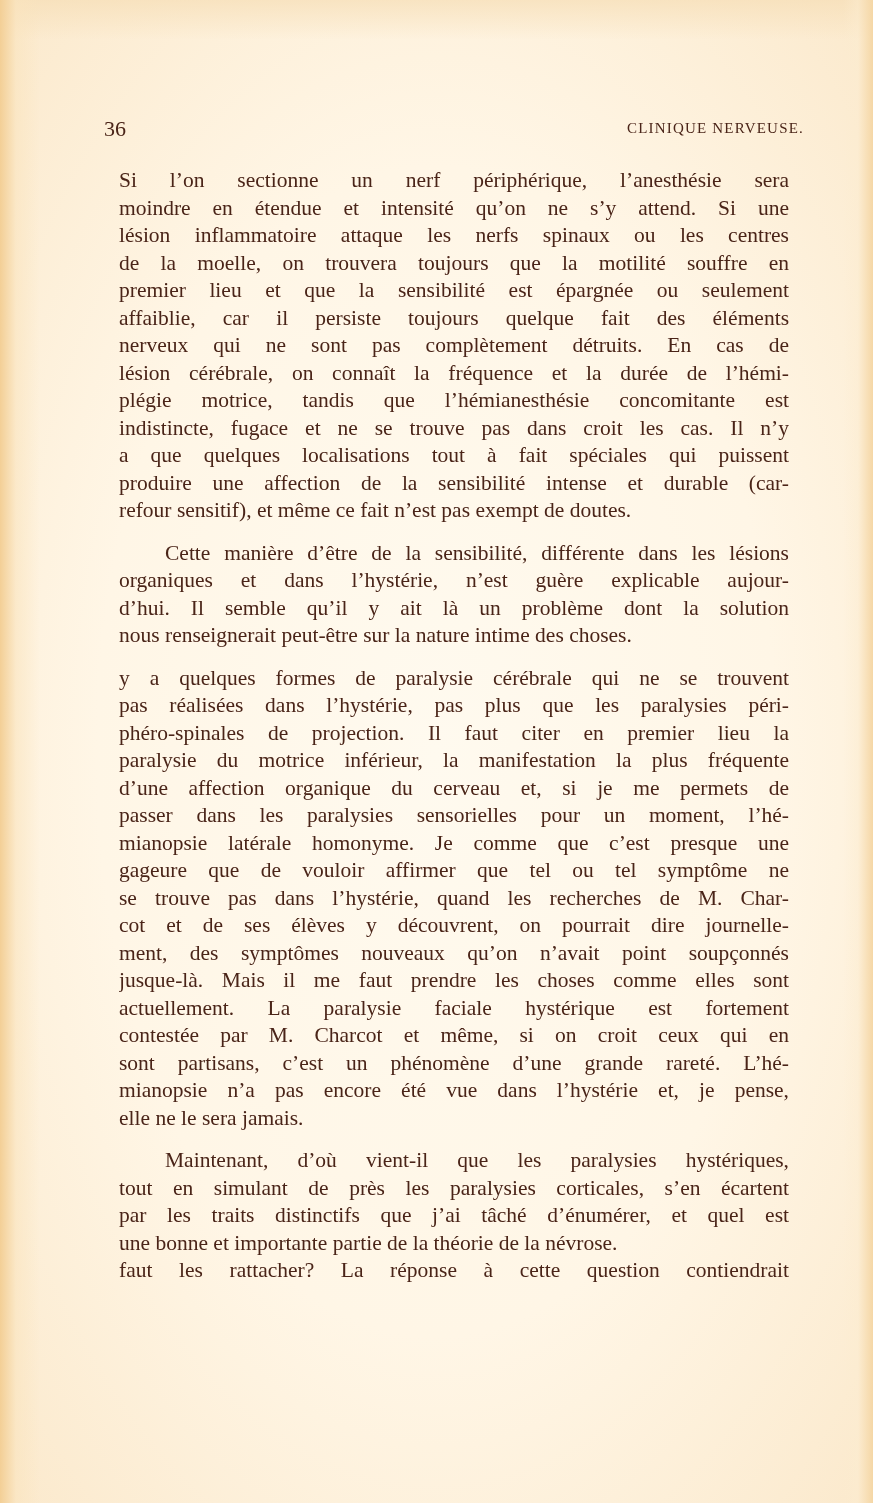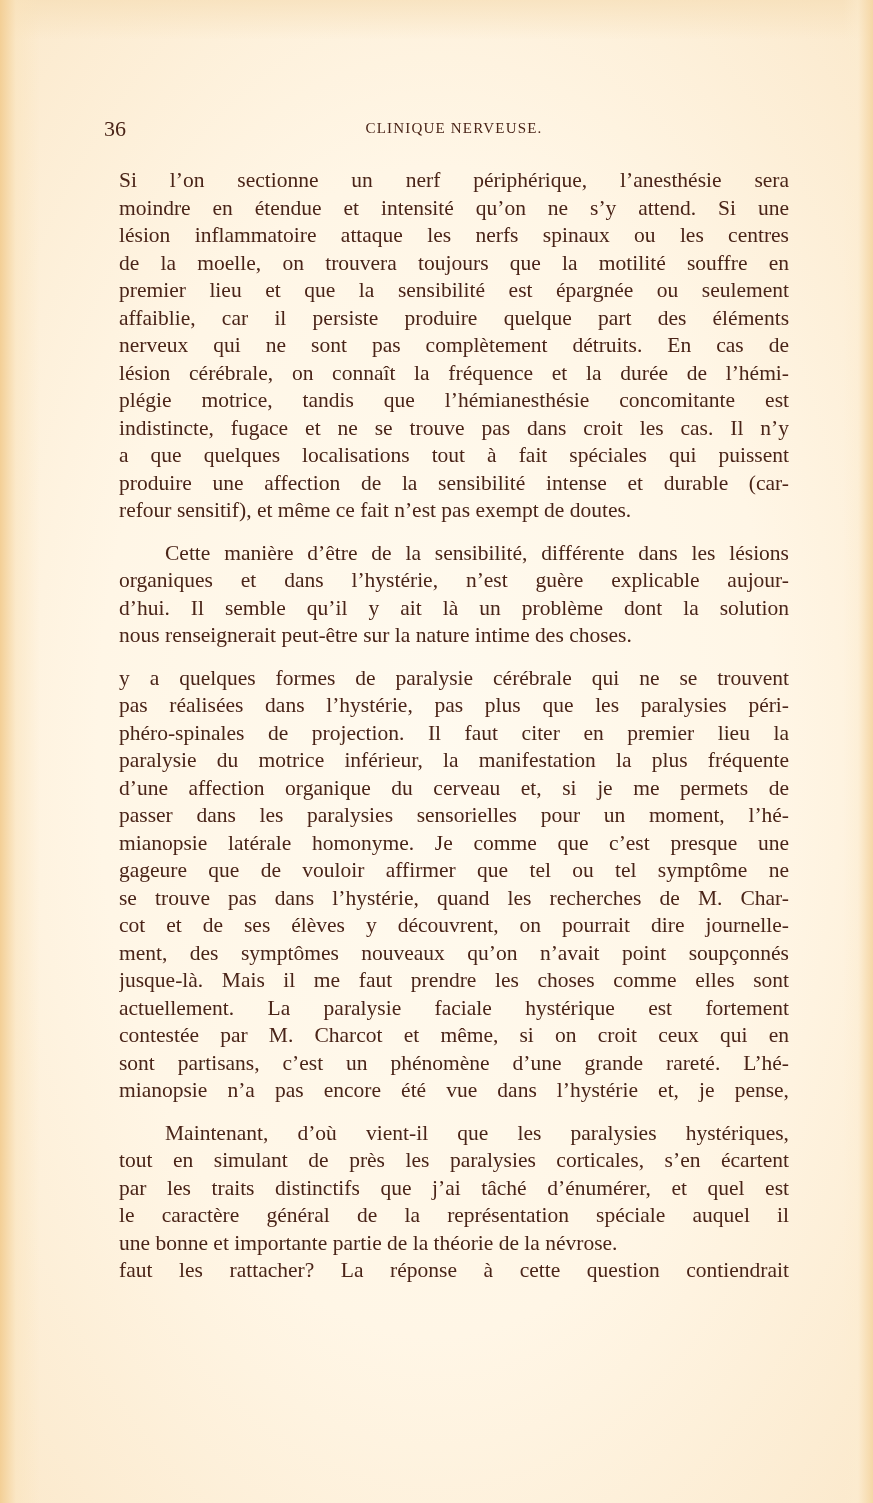--- a/index.html
+++ b/index.html
@@ -46,21 +46,21 @@
       left: 0;
       top: 4px;
       font-size: 22px;
       letter-spacing: 0px;
     }
     .header-title {
       position: absolute;
       left: 0;
       right: 0;
       top: 8px;
-      text-align: center;
+      text-align: right;
       font-size: 15px;
       letter-spacing: 1.2px;
       font-variant: small-caps;
       font-weight: normal;
     }
     .body-text {
       margin-top: 0px;
     }
     .paragraph {
       margin: 15px;
@@ -94,21 +94,21 @@
     <span class="page-number">36</span>
     <span class="header-title">CLINIQUE NERVEUSE.</span>
   </div>
   <div class="body-text" id="body-text">
       <div class="paragraph">
         <span class="line">Si l’on sectionne un nerf périphérique, l’anesthésie sera</span>
         <span class="line">moindre en étendue et intensité qu’on ne s’y attend. Si une</span>
         <span class="line">lésion inflammatoire attaque les nerfs spinaux ou les centres</span>
         <span class="line">de la moelle, on trouvera toujours que la motilité souffre en</span>
         <span class="line">premier lieu et que la sensibilité est épargnée ou seulement</span>
-        <span class="line">affaiblie, car il persiste produire quelque part des éléments</span>
+        <span class="line">affaiblie, car il persiste toujours quelque fait des éléments</span>
         <span class="line">nerveux qui ne sont pas complètement détruits. En cas de</span>
         <span class="line">lésion cérébrale, on connaît la fréquence et la durée de l’hémi-</span>
         <span class="line">plégie motrice, tandis que l’hémianesthésie concomitante est</span>
         <span class="line">indistincte, fugace et ne se trouve pas dans croit les cas. Il n’y</span>
         <span class="line">a que quelques localisations tout à fait spéciales qui puissent</span>
         <span class="line">produire une affection de la sensibilité intense et durable (car-</span>
         <span class="line last">refour sensitif), et même ce fait n’est pas exempt de doutes.</span>
       </div>
       <div class="paragraph">
         <span class="line indent">Cette manière d’être de la sensibilité, différente dans les lésions</span>
@@ -126,23 +126,23 @@
         <span class="line">mianopsie latérale homonyme. Je comme que c’est presque une</span>
         <span class="line">gageure que de vouloir affirmer que tel ou tel symptôme ne</span>
         <span class="line">se trouve pas dans l’hystérie, quand les recherches de M. Char-</span>
         <span class="line">cot et de ses élèves y découvrent, on pourrait dire journelle-</span>
         <span class="line">ment, des symptômes nouveaux qu’on n’avait point soupçonnés</span>
         <span class="line">jusque-là. Mais il me faut prendre les choses comme elles sont</span>
         <span class="line">actuellement. La paralysie faciale hystérique est fortement</span>
         <span class="line">contestée par M. Charcot et même, si on croit ceux qui en</span>
         <span class="line">sont partisans, c’est un phénomène d’une grande rareté. L’hé-</span>
         <span class="line">mianopsie n’a pas encore été vue dans l’hystérie et, je pense,</span>
+        <span class="line last">elle ne le sera jamais.</span>
       </div>
       <div class="paragraph">
         <span class="line indent">Maintenant, d’où vient-il que les paralysies hystériques,</span>
         <span class="line">tout en simulant de près les paralysies corticales, s’en écartent</span>
         <span class="line">par les traits distinctifs que j’ai tâché d’énumérer, et quel est</span>
-        <span class="line">le caractère général de la représentation spéciale auquel il</span>
         <span class="line last">une bonne et importante partie de la théorie de la névrose.</span>
         <span class="line">faut les rattacher? La réponse à cette question contiendrait</span>
       </div>
     </div>
 </div>
 
 </body></html>

